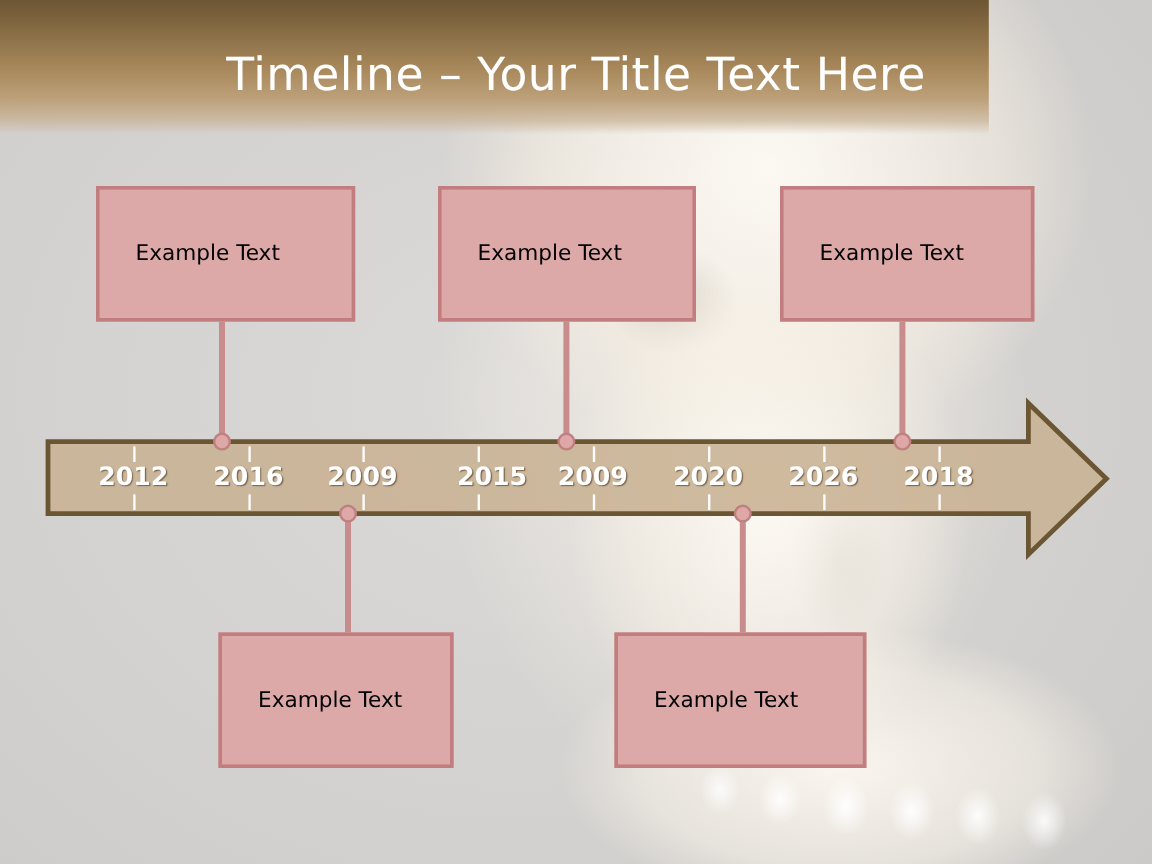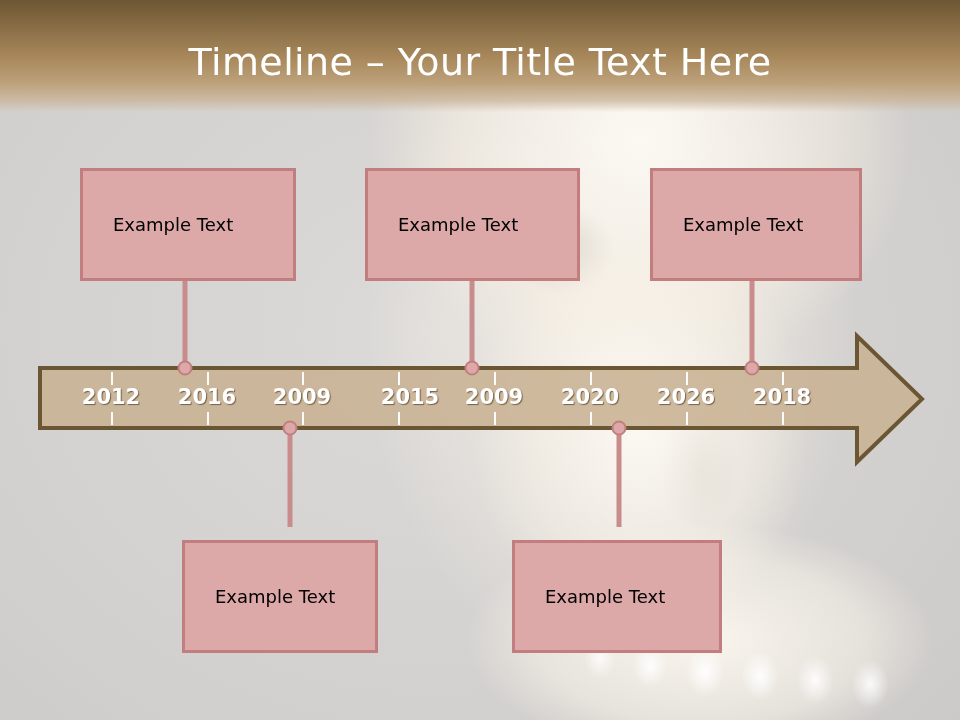--- a/index.html
+++ b/index.html
@@ -47,21 +47,21 @@
       radial-gradient(ellipse 290px 400px at 610px 330px, rgba(250,245,236,.7) 0%, rgba(250,245,236,.25) 60%, rgba(250,245,236,0) 85%),
       
       radial-gradient(ellipse 820px 700px at 430px 330px, #dcdad8 0%, #d2d0ce 60%, #c9c7c5 100%);
   }
 
   
   #title-band {
     position: absolute;
     left: 0;
     top: 0;
-    width: 960px;
+    width: 824px;
     height: 112px;
     background: linear-gradient(to bottom,
                 #6d5633 0%,
                 #8a6f47 26%,
                 #a9895c 52%,
                 #bda17b 74%,
                 rgba(201,180,152,.75) 90%,
                 rgba(210,208,206,0) 100%);
   }
   #title-text {
@@ -132,21 +132,20 @@
   .text-box {
     position: absolute;
     background: #dda8a8;
     border: 3px solid #c27e7e;
     box-sizing: border-box;
     display: flex;
     align-items: center;
     color: #000000;
     font-size: 18px;
     font-family: "DejaVu Sans", sans-serif;
-    margin-top: 13px;
   }
   .text-box .tb-label {
     padding-left: 30px;
   }
 </style>
 </head>
 <body>
 
 <div id="slide">
 

